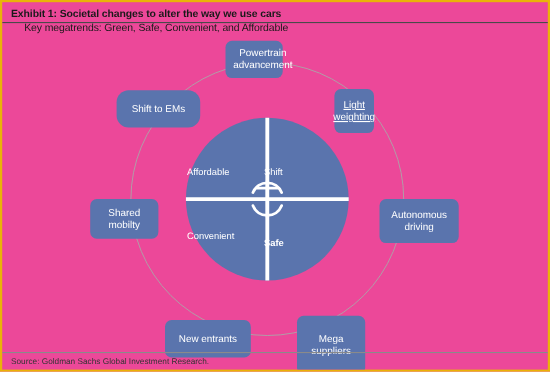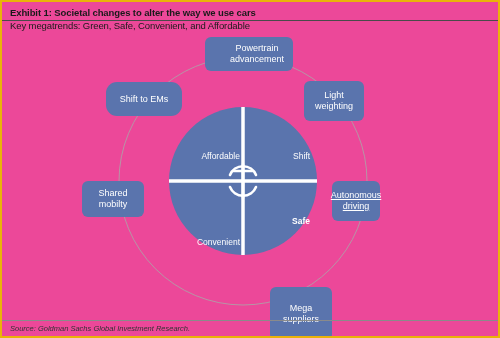--- a/index.html
+++ b/index.html
@@ -35,20 +35,21 @@
     letter-spacing: -0.1px;
     white-space: nowrap;
   }
   .header-sub {
     font-size: 9.5px;
     font-weight: normal;
     color: #1a1a1a;
     line-height: 13px;
     letter-spacing: -0.1px;
     white-space: nowrap;
+    margin-left: 12px;
   }
   .header-rule {
     position: absolute;
     left: 0;
     top: 18px;
     width: 500px;
     height: 1px;
     background: #4a4a4a;
   }
   
@@ -58,21 +59,20 @@
     top: 318px;
     width: 500px;
     height: 1px;
     background: #8a8a8a;
   }
   .footer-source {
     position: absolute;
     left: 8px;
     top: 322px;
     font-size: 7.5px;
-    font-style: italic;
     color: #333333;
     white-space: nowrap;
   }
   
   .diagram {
     position: absolute;
     left: 0;
     top: 22px;
     width: 500px;
     height: 294px;
@@ -91,39 +91,39 @@
     line-height: 11px;
     display: flex;
     align-items: center;
     justify-content: center;
     text-align: center;
     box-sizing: border-box;
     padding: 2px 4px;
     white-space: pre-line;
   }
   
-  .node-powertrain   { left: 203px; top: 13px;  width: 88px; height: 34px; padding-left: 20px; }
-  .node-light        { left: 302px; top: 57px;  width: 60px; height: 40px; }
-  .node-autonomous   { left: 330px; top: 157px; width: 48px; height: 40px; text-decoration: underline; }
+  .node-powertrain   { left: 203px; top: 13px;  width: 52px; height: 34px; padding-left: 20px; }
+  .node-light        { left: 302px; top: 57px;  width: 36px; height: 40px; text-decoration: underline; }
+  .node-autonomous   { left: 343px; top: 157px; width: 72px; height: 40px; }
   .node-mega         { left: 268px; top: 263px; width: 62px; height: 53px; }
   .node-newentrants  { left: 148px; top: 267px; width: 78px; height: 34px; }
   .node-shared       { left: 80px;  top: 157px; width: 62px; height: 36px; }
   .node-shift        { left: 104px; top: 58px;  width: 76px; height: 34px; border-radius: 11px; }
   
   .quad-label {
     position: absolute;
     color: #ffffff;
     font-size: 8.5px;
     line-height: 10px;
-    text-align: right;
+    text-align: left;
     white-space: nowrap;
   }
   .quad-affordable { left: 168px; top: 127px; width: 70px; }
   .quad-green      { left: 238px; top: 127px; width: 70px; }
-  .quad-convenient { left: 168px; top: 185px; width: 70px; margin-top: 28px; }
+  .quad-convenient { left: 168px; top: 185px; width: 70px; }
   .quad-safe       { left: 238px; top: 192px; width: 70px; font-weight: bold; }
 </style>
 </head>
 <body>
 
 <div id="exhibit-frame">
 
   <div class="header">
     <div class="header-title">Exhibit 1: Societal changes to alter the way we use cars</div>
     <div class="header-sub">Key megatrends: Green, Safe, Convenient, and Affordable</div>
@@ -155,20 +155,21 @@
     <div class="quad-label quad-safe">Safe</div>
 
     <div class="node node-powertrain">Powertrain
 advancement</div>
     <div class="node node-light">Light
 weighting</div>
     <div class="node node-autonomous">Autonomous
 driving</div>
     <div class="node node-mega">Mega
 suppliers</div>
+    <div class="node node-newentrants">New entrants</div>
     <div class="node node-shared">Shared
 mobilty</div>
     <div class="node node-shift">Shift to EMs</div>
 
   </div>
 
   <div class="footer-rule"></div>
   <div class="footer-source">Source: Goldman Sachs Global Investment Research.</div>
 
 </div>

